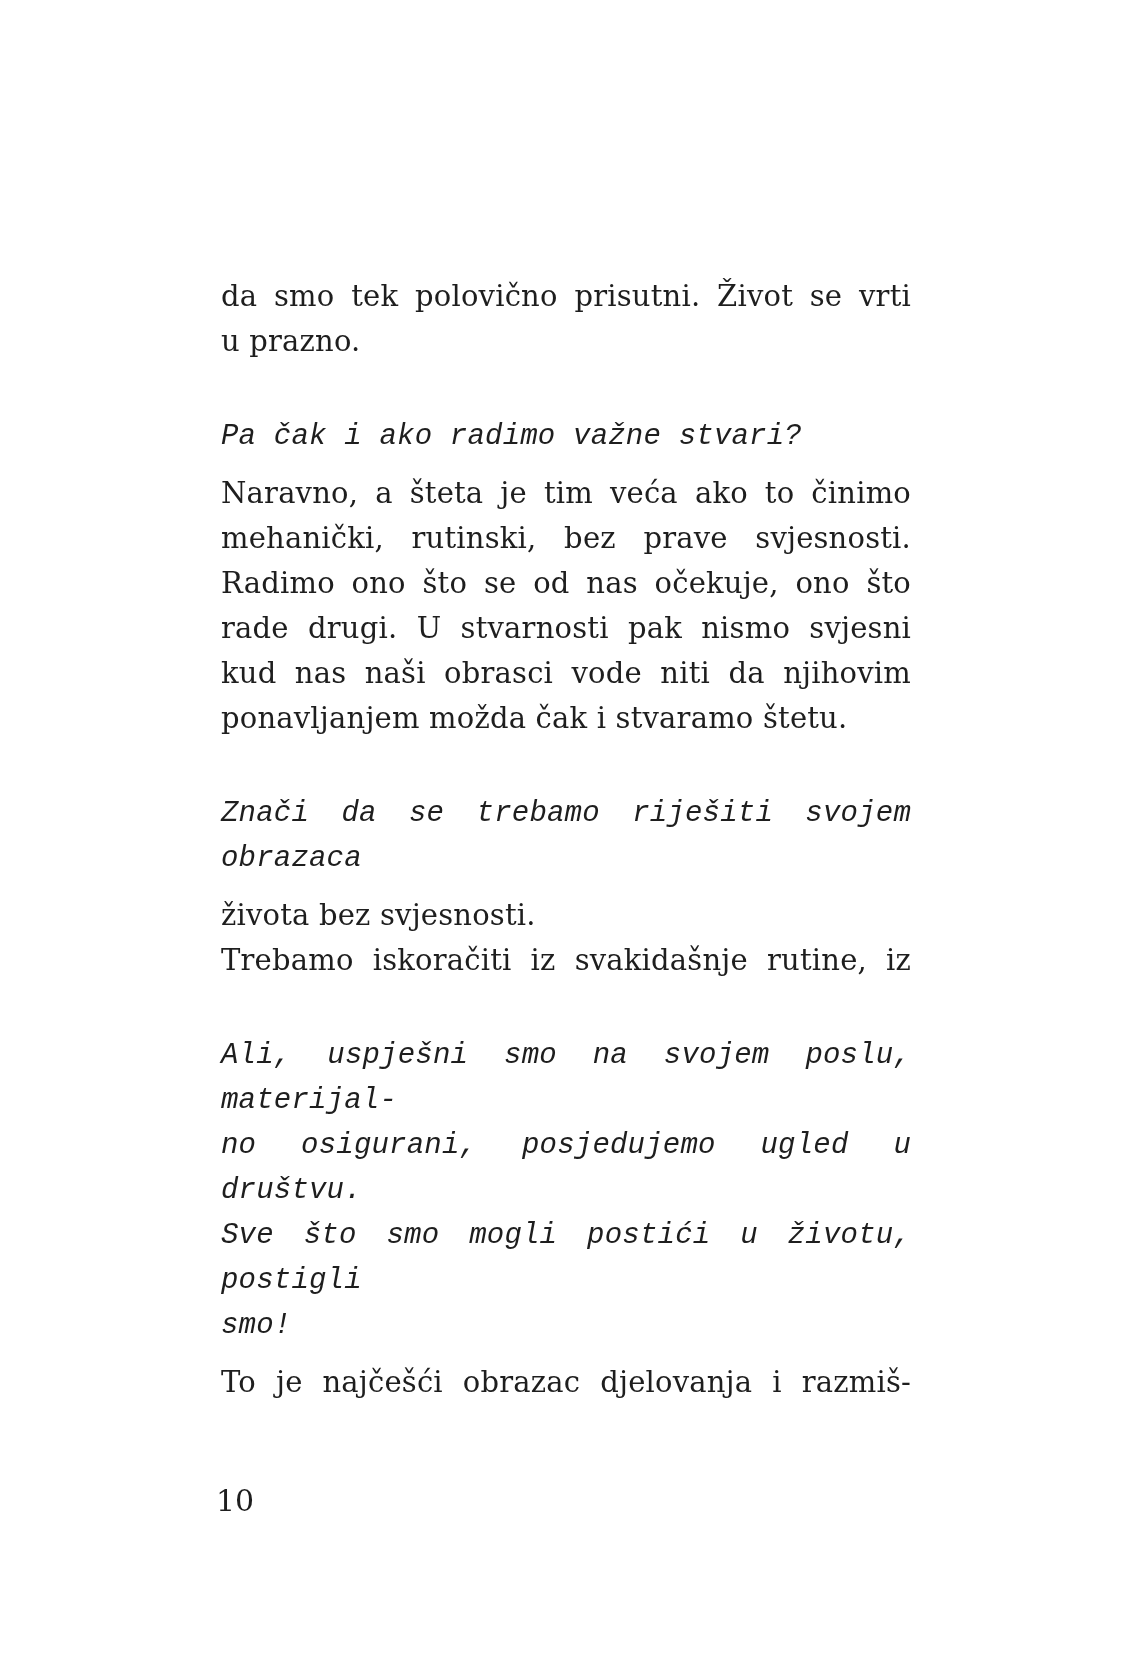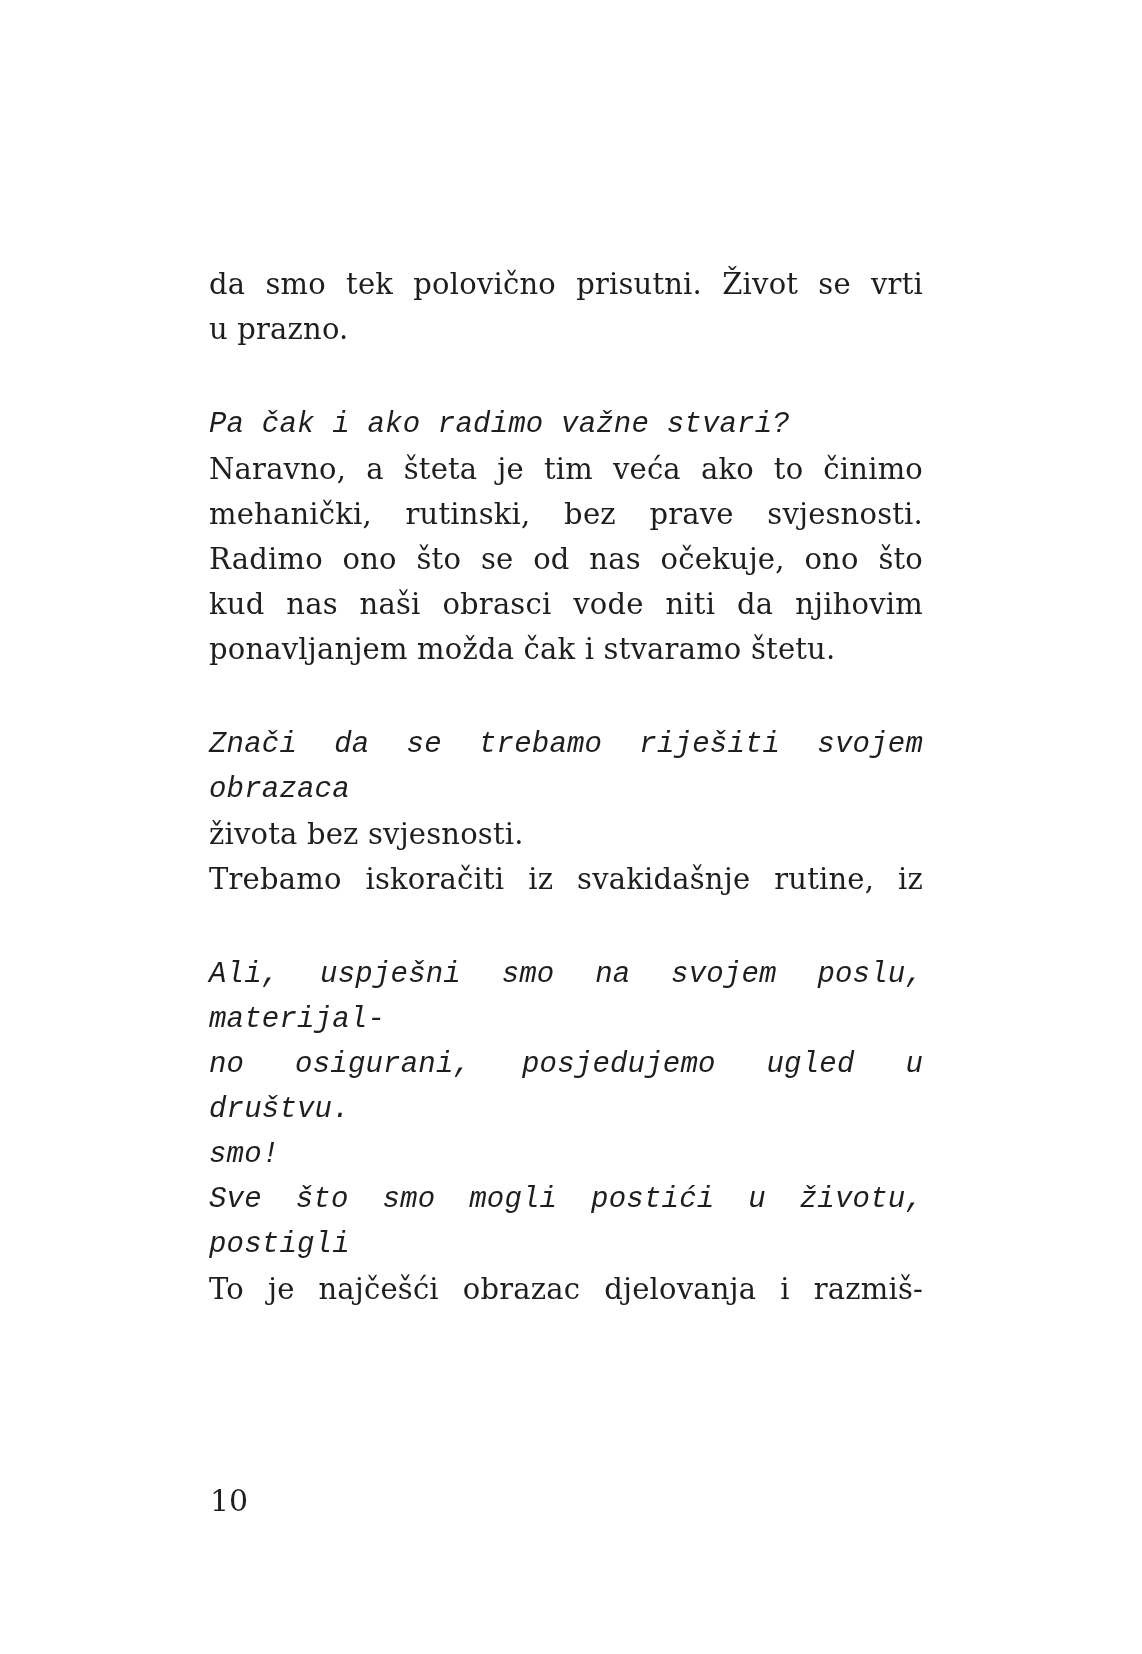--- a/index.html
+++ b/index.html
@@ -19,42 +19,42 @@
   .text-block {
     position: absolute;
     left: 209px;
     top: 262px;
     width: 714px;
     font-size: 29px;
     line-height: 45px;
     letter-spacing: 0.2px;
   }
   .para {
-    margin: 0;
+    margin: 12px;
     padding: 0;
   }
   .para.gap-before {
     margin-top: 50px;
   }
   .para.italic {
     font-style: italic;
     font-family: Liberation Mono, monospace;
   }
   .line {
     text-align: justify;
     text-align-last: justify;
     white-space: normal;
   }
   .line.last {
     text-align: right;
     text-align-last: left;
   }
   .page-number {
     position: absolute;
-    left: 210px;
+    left: 216px;
     top: 1478px;
     font-size: 30px;
     line-height: 45px;
     color: #1e1e1e;
   }
 </style>
 </head>
 <body>
 
 <div class="page">
@@ -67,38 +67,39 @@
     </div>
 
     <div class="para italic gap-before">
       <div class="line last">Pa čak i ako radimo važne stvari?</div>
     </div>
 
     <div class="para">
       <div class="line">Naravno, a šteta je tim veća ako to činimo</div>
       <div class="line">mehanički, rutinski, bez prave svjesnosti.</div>
       <div class="line">Radimo ono što se od nas očekuje, ono što</div>
+      <div class="line">rade drugi. U stvarnosti pak nismo svjesni</div>
       <div class="line">kud nas naši obrasci vode niti da njihovim</div>
       <div class="line last">ponavljanjem možda čak i stvaramo štetu.</div>
     </div>
 
     <div class="para italic gap-before">
       <div class="line">Znači da se trebamo riješiti svojem obrazaca</div>
     </div>
 
     <div class="para">
       <div class="line last">života bez svjesnosti.</div>
       <div class="line">Trebamo iskoračiti iz svakidašnje rutine, iz</div>
     </div>
 
     <div class="para italic gap-before">
       <div class="line">Ali, uspješni smo na svojem poslu, materijal-</div>
       <div class="line">no osigurani, posjedujemo ugled u društvu.</div>
+      <div class="line">Sve što smo mogli postići u životu, postigli</div>
       <div class="line last">smo!</div>
-      <div class="line">Sve što smo mogli postići u životu, postigli</div>
     </div>
 
     <div class="para">
       <div class="line">To je najčešći obrazac djelovanja i razmiš-</div>
     </div>
 
   </main>
 
   <div class="page-number">10</div>
 

